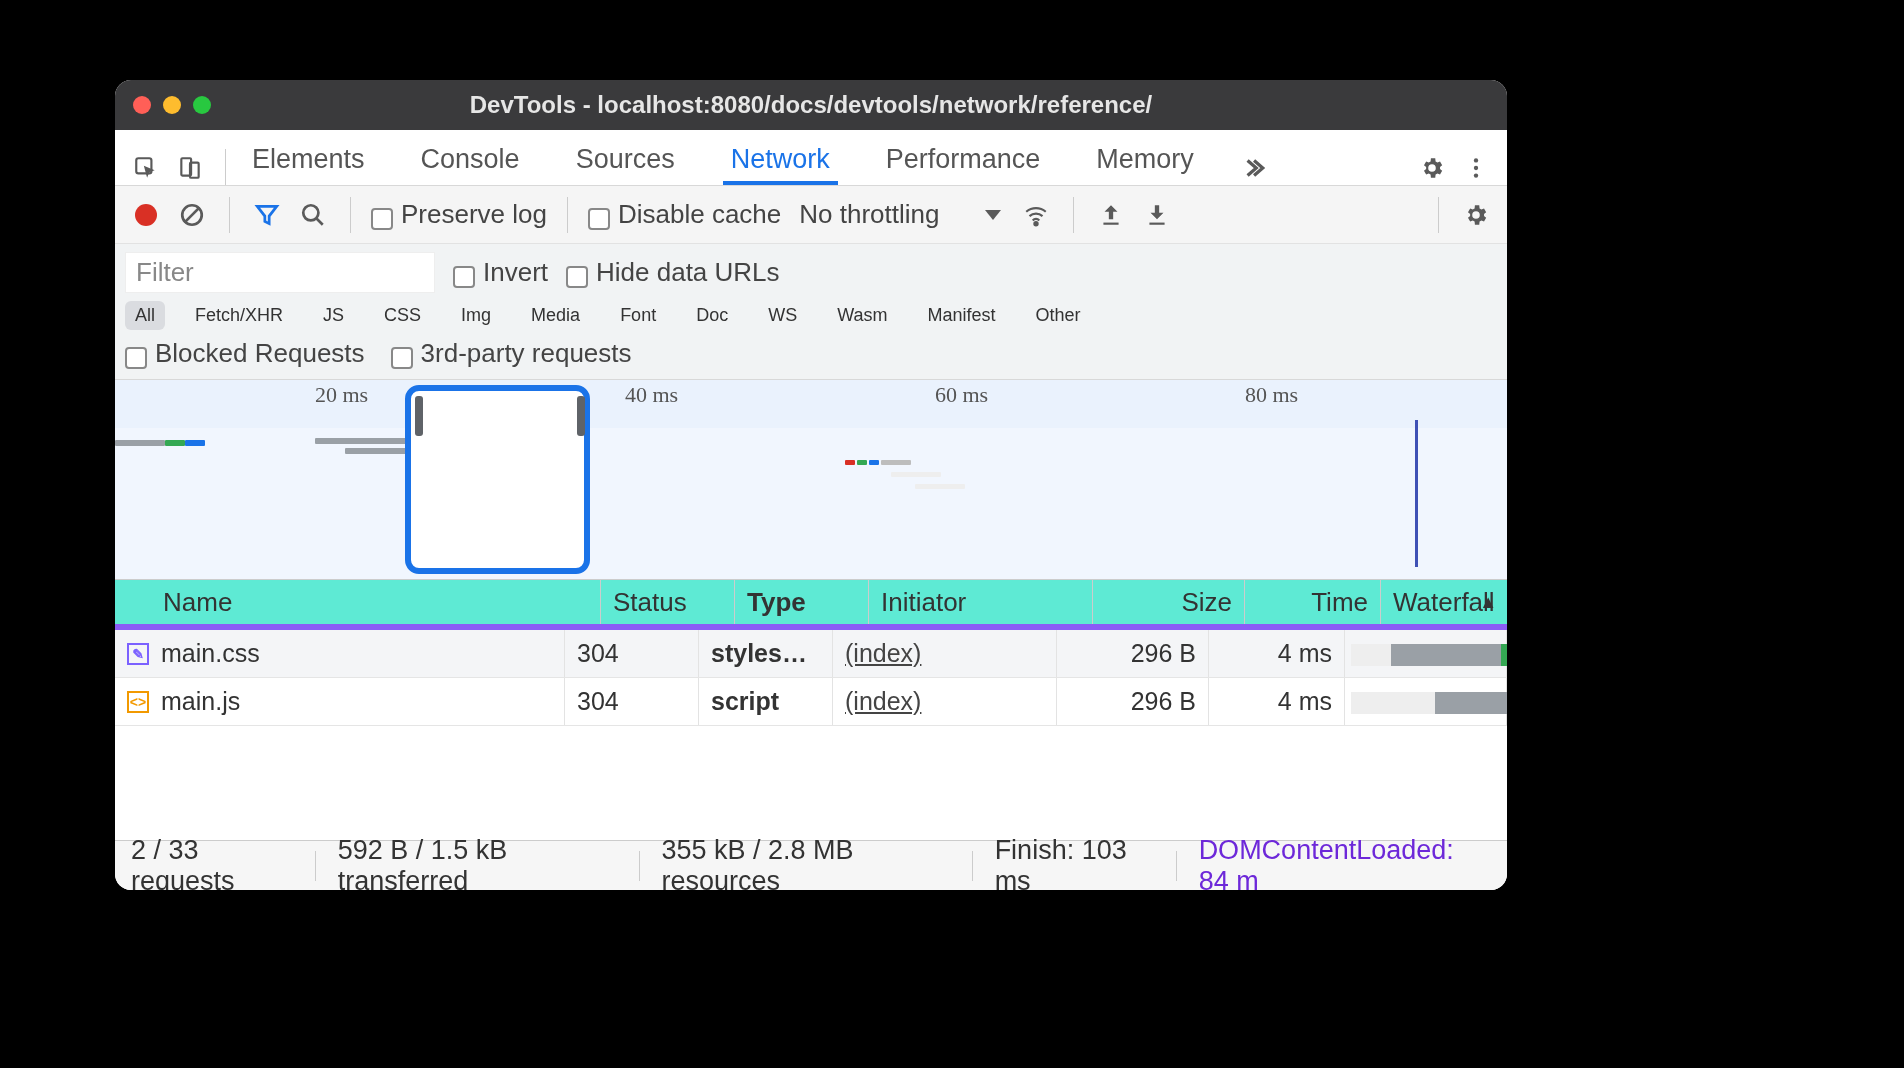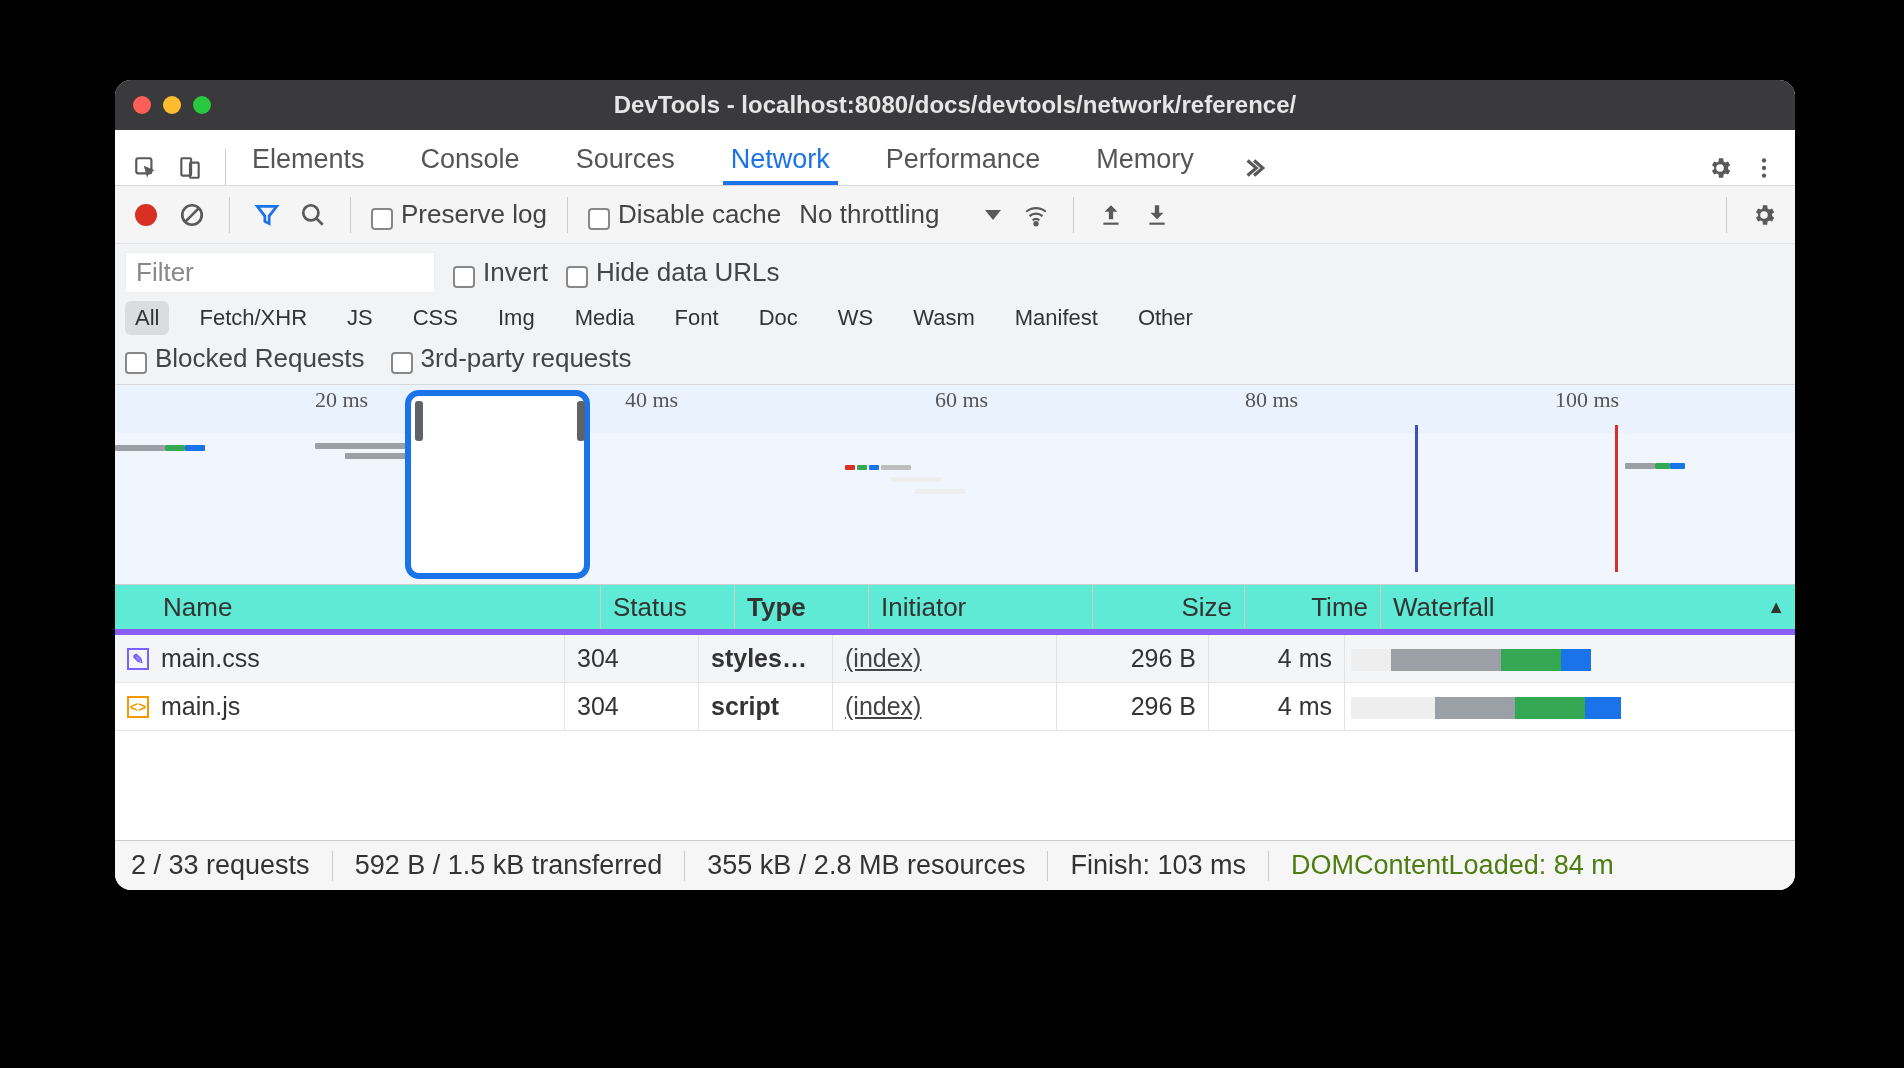--- a/index.html
+++ b/index.html
@@ -7,21 +7,21 @@
     margin: 0; padding: 0;
     width: 1904px; height: 1068px;
     background: #000;
     font-family: -apple-system, BlinkMacSystemFont, "Segoe UI", Helvetica, Arial, sans-serif;
     font-size: 26px;
     color: #333;
   }
   .window {
     position: absolute;
     left: 115px; top: 80px;
-    width: 1680px; height: 810px;
+    width: 1392px; height: 810px;
     background: #fff;
     border-radius: 16px;
     overflow: hidden;
     box-shadow: 0 30px 80px rgba(0,0,0,0.5);
   }
   .titlebar {
     height: 50px;
     background: #3a3a3c;
     display: flex; align-items: center;
     padding: 0 18px;
@@ -102,21 +102,21 @@
     background: #f1f3f4;
     border-bottom: 1px solid #d8d8d8;
     padding: 8px 10px 10px;
   }
   .filter-row1 { display:flex; align-items:center; gap:18px; margin-bottom:8px;}
   .filter-input {
     background:#fff; border:1px solid #eee; color:#888;
     font-size:26px; padding:4px 10px; width:310px;
   }
   .type-row { display:flex; align-items:center; gap:20px; margin-bottom:8px; flex-wrap:wrap;}
-  .type-pill { font-size:22px; color:#333; padding:4px 10px; border-radius:6px; cursor:pointer;}
+  .type-pill { font-size:18px; color:#333; padding:4px 10px; border-radius:6px; cursor:pointer;}
   .type-pill.selected { background:#dadce0; }
   .type-row .chk { margin-left: 12px;}
   .extra-row { display:flex; align-items:center; gap:26px;}
   
   .overview {
     position:relative;
     height: 200px;
     background: #eaf2fd;
     border-bottom: 1px solid #ccc;
     overflow:hidden;
@@ -166,21 +166,21 @@
   .wf-track { position:absolute; top:14px; height:22px; background:#eee;}
   .wf-seg { position:absolute; top:14px; height:22px;}
   
   .status-bar {
     position:absolute; left:0; right:0; bottom:0; height:50px;
     display:flex; align-items:center; gap:22px;
     padding:0 16px; background:#f6f6f6; border-top:1px solid #ccc;
     font-size:27px; color:#333;
   }
   .status-bar .sep { width:1px; height:30px; background:#ccc;}
-  .dcl-text { color:#4d7c0f;}
+  .dcl-text { color:#6d28d9;}
 </style>
 </head>
 <body>
 
 <div class="window">
 
   <div class="titlebar">
     <div class="traffic">
       <div class="tl red"></div>
       <div class="tl yellow"></div>

